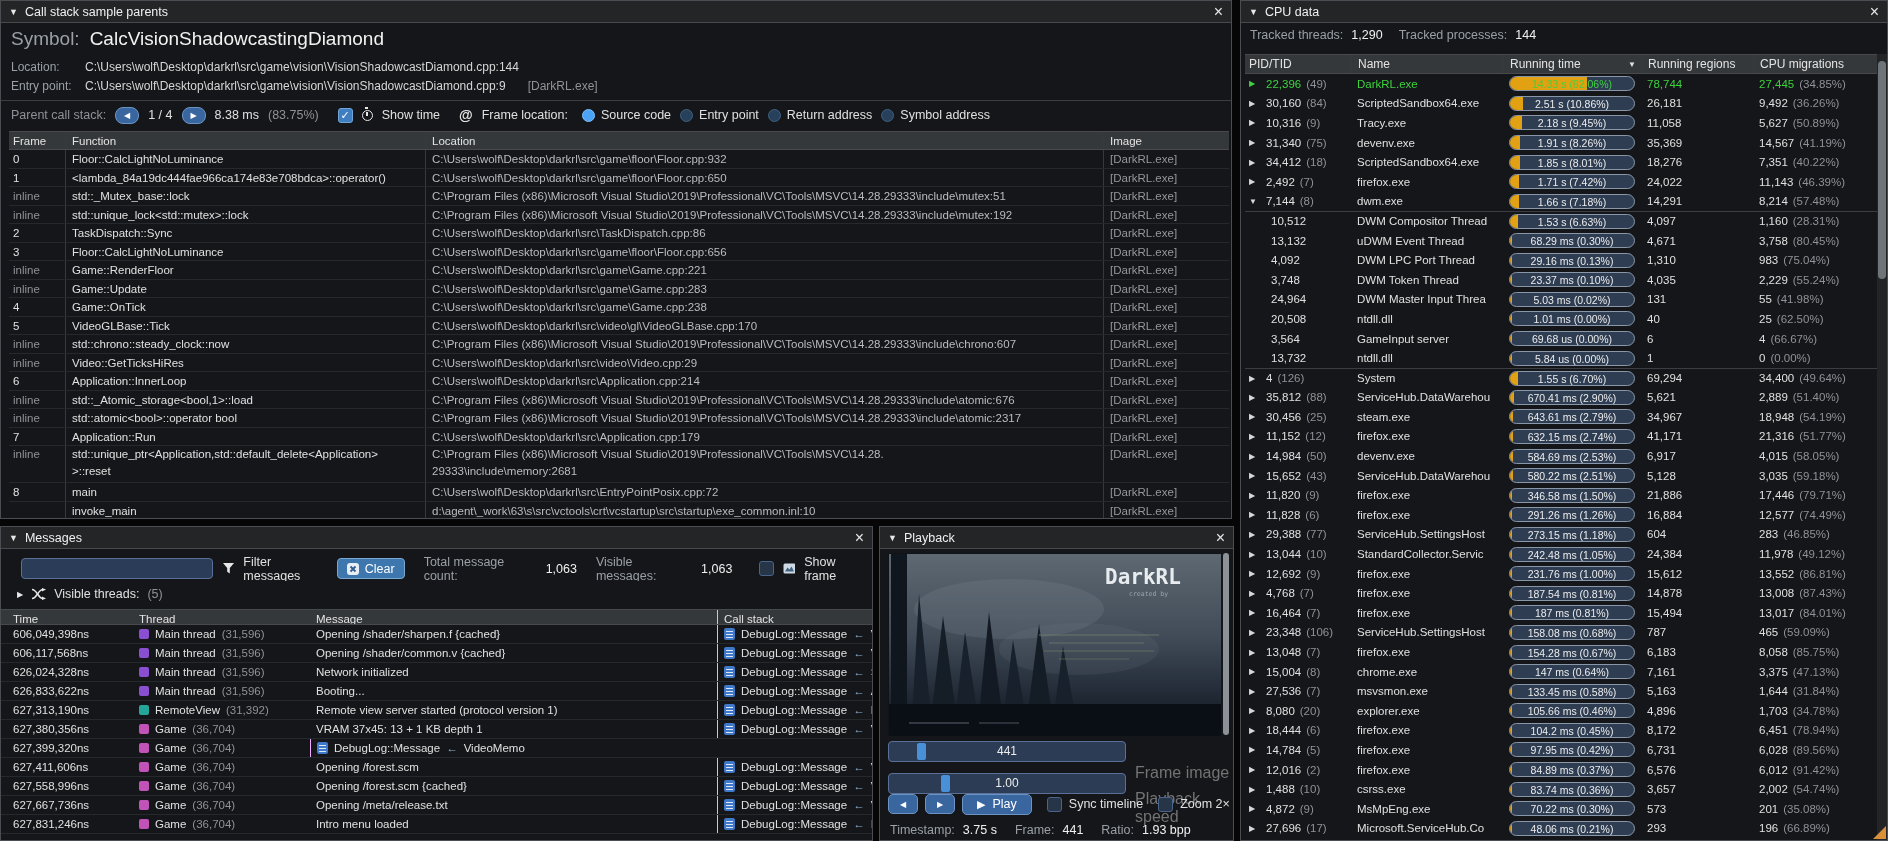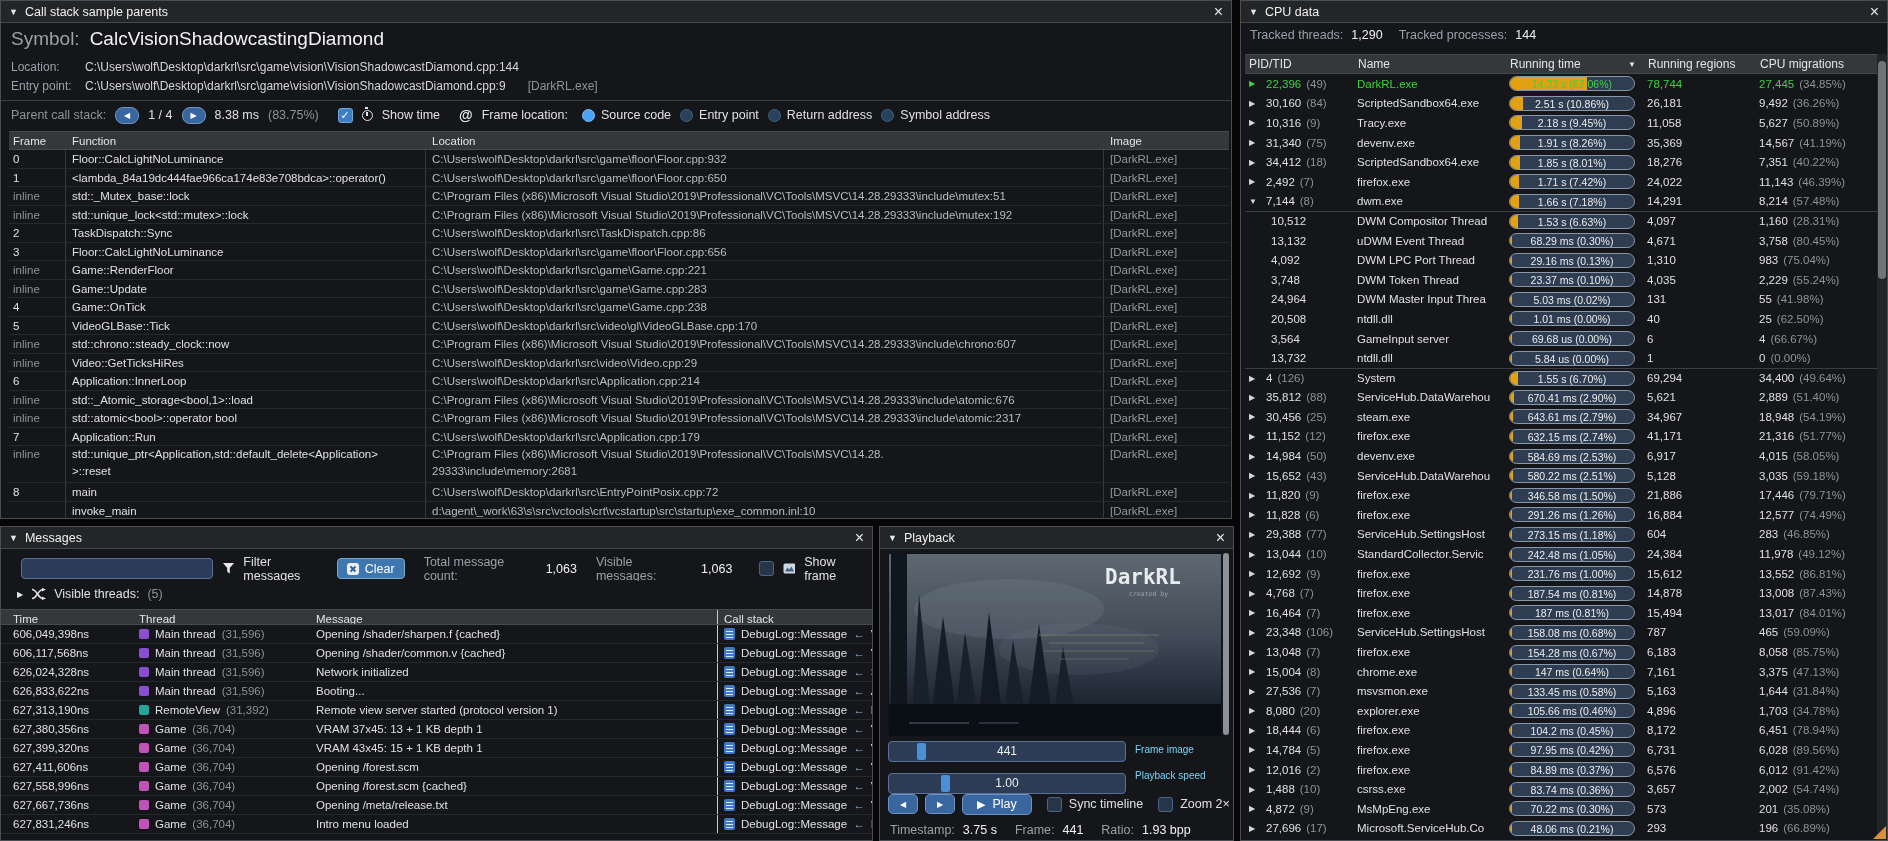--- a/index.html
+++ b/index.html
@@ -84,21 +84,21 @@
   .cs-arrow { color:#8fb4d8; }
 
   
   #pb-panel { left:879px; top:526px; width:355px; height:315px; }
   .pb-img { position:absolute; top:26px; left:8px; width:332px; height:182px; background:#1a222b; border:1px solid #101418; }
   .pb-scroll { position:absolute; top:26px; left:343px; width:6px; height:182px; background:#8d9298; border-radius:3px; }
   .pb-slider { position:absolute; left:8px; width:238px; height:21px; background:#2c3c55; border:1px solid #5a7099;
                border-radius:4px; }
   .pb-slider .handle { position:absolute; top:1px; width:9px; height:17px; background:#4a90d9; border-radius:2px; }
   .pb-slider .sval { position:absolute; left:0; right:0; top:2px; text-align:center; font-size:12px; color:#ececec; }
-  .sl-lbl { position:absolute; left:255px; font-size:10px; color:#7dd3fc; }
+  .sl-lbl { position:absolute; left:255px; font-size:16px; color:#737373;margin-top:20px; }
   .pb-btns { position:absolute; top:266px; left:8px; right:2px; height:22px; display:flex; align-items:center; gap:7px; font-size:12.5px; }
   .sm-btn { width:30px; height:20px; background:#3a66a0; border:1px solid #6b94c4; border-radius:5px;
             color:#fff; font-size:8px; display:flex; align-items:center; justify-content:center; }
   .play-btn { height:21px; padding:0 14px; background:#3a66a0; border:1px solid #6b94c4; border-radius:5px;
               color:#fff; display:flex; align-items:center; gap:7px; }
   .play-btn .pico { font-size:11px; }
   .pb-status { position:absolute; top:296px; left:10px; right:2px; display:flex; gap:8px; font-size:12.5px; align-items:baseline; }
   .pb-status .lbl { color:#9aa0a6; } .pb-status .val { color:#f0f0f0; margin-right:10px; }
 
   
@@ -451,21 +451,20 @@
               <span>VideoMemo</span>
             </span>
           </div>
           <div class="msg-row">
             <span class="cell m-time">627,399,320ns</span>
             <span class="cell m-thread">
               <span class="t-sq" style="background: rgb(193, 83, 184);"></span>
               <span>Game</span>
               <span class="tid">(36,704)</span>
             </span>
-            <span class="cell m-msg">VRAM 43x45: 15 + 1 KB   depth 1</span>
             <span class="cell m-cs">
               <span class="cs-ico"></span>
               <span>DebugLog::Message</span>
               <span class="cs-arrow">←</span>
               <span>VideoMemo</span>
             </span>
           </div>
           <div class="msg-row">
             <span class="cell m-time">627,411,606ns</span>
             <span class="cell m-thread">

